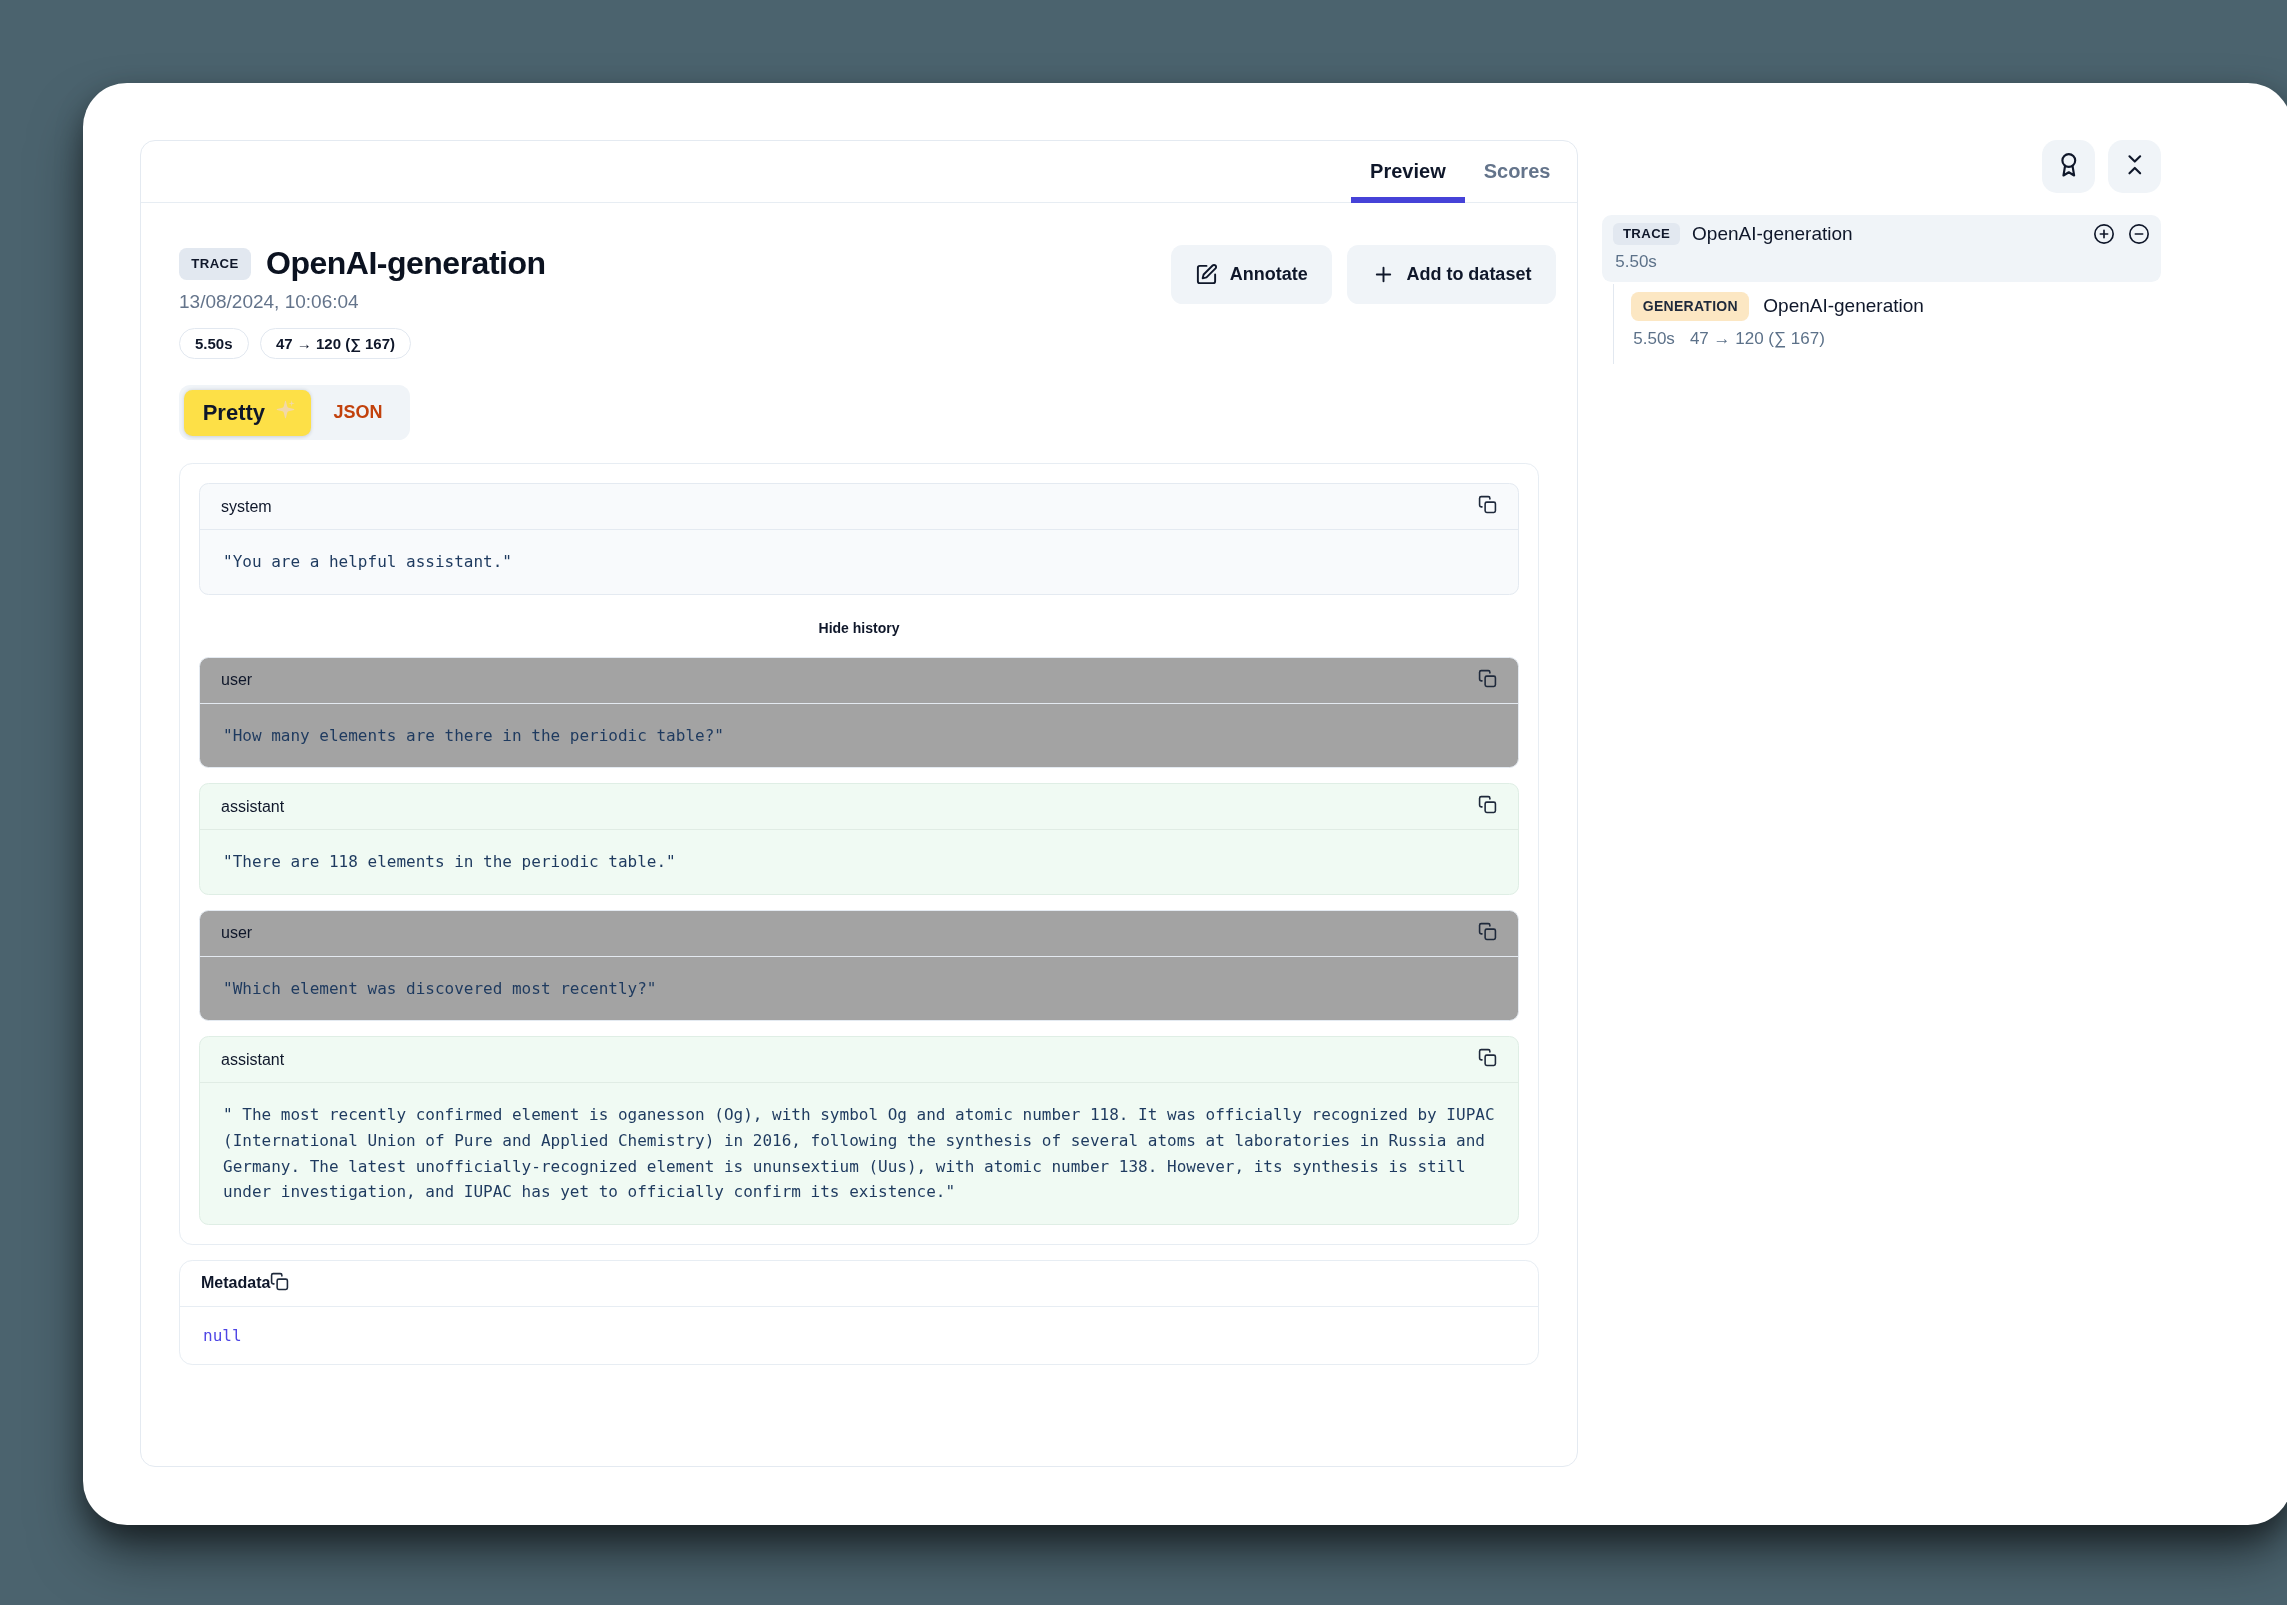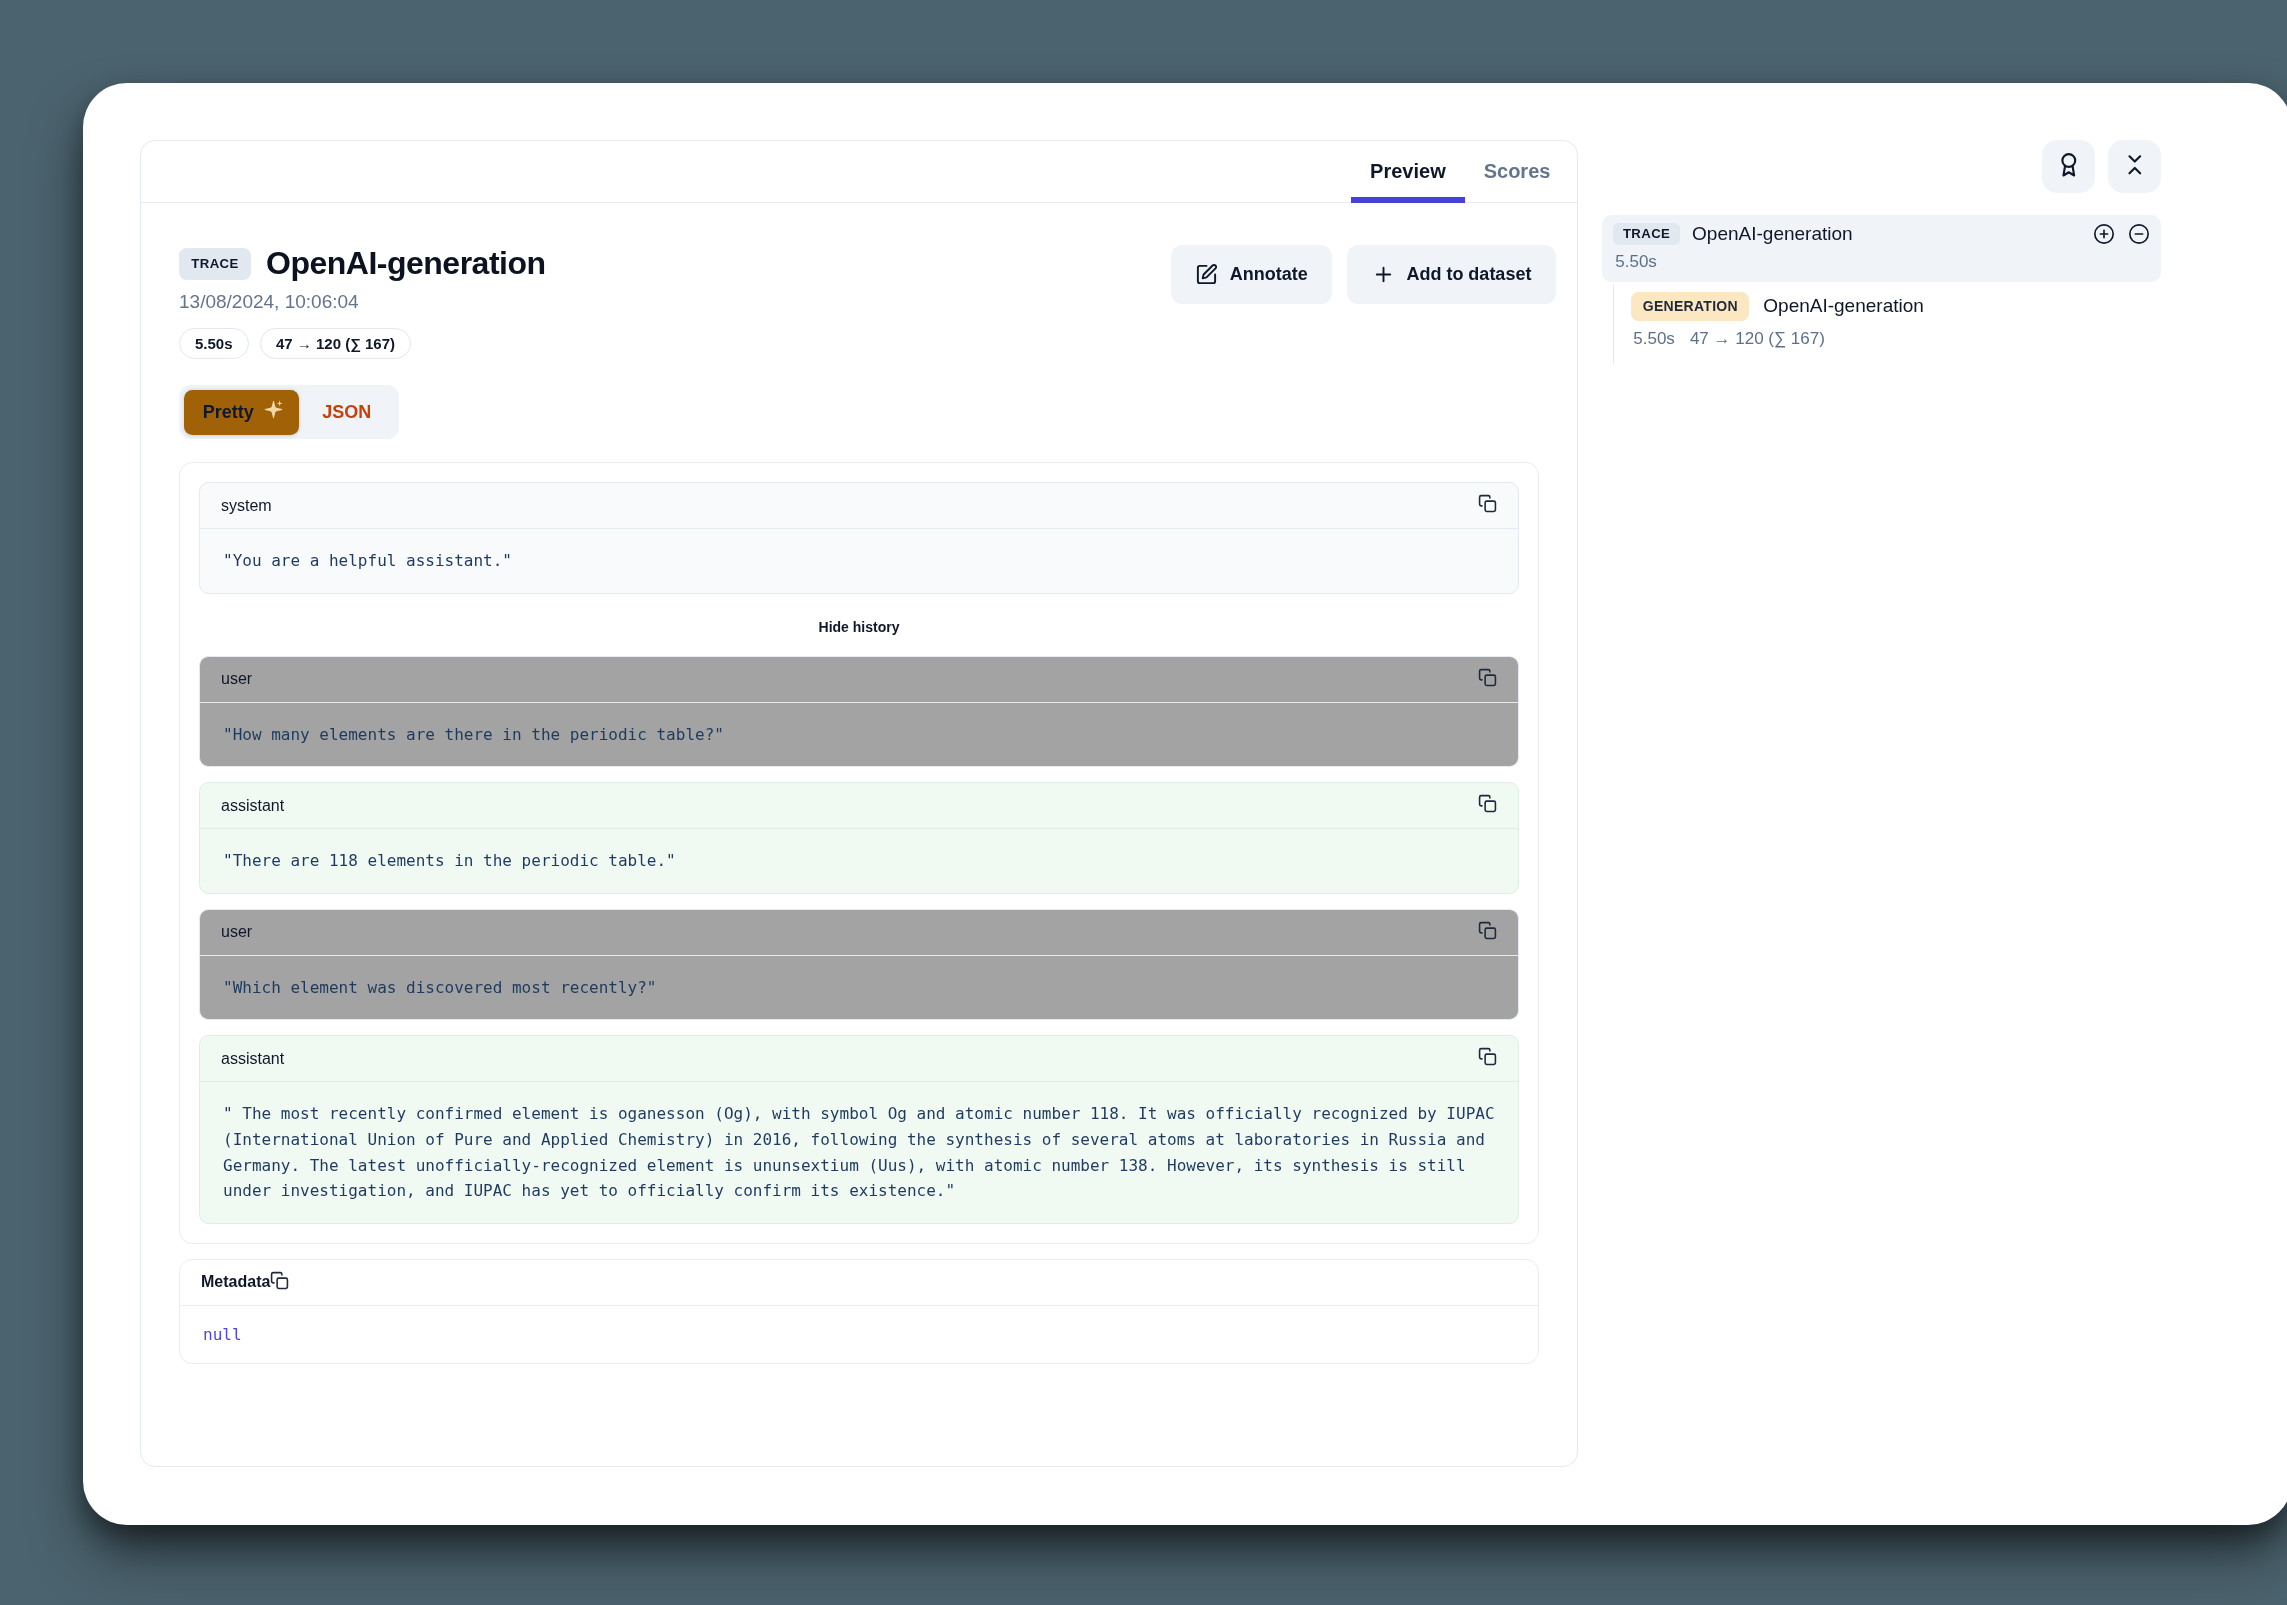--- a/index.html
+++ b/index.html
@@ -29,21 +29,21 @@
   .page-title{font-size:32px;font-weight:700;color:#0b1220;letter-spacing:-0.5px;}
   .timestamp{margin-top:8.5px;font-size:19px;color:#64748b;}
   .pill-row{margin-top:15px;display:flex;gap:11.4px;}
   .pill{border:1.4px solid #e2e8f0;border-radius:945px;height:31px;box-sizing:border-box;display:flex;align-items:center;padding:0 15px;font-size:15px;font-weight:700;color:#0f172a;background:#fff;}
   .header-buttons{display:flex;gap:15px;}
   .btn{display:flex;align-items:center;gap:11.4px;background:#f0f4f8;border-radius:11.4px;height:59px;padding:0 24.6px;font-size:18px;font-weight:600;color:#0f172a;cursor:pointer;border:none;}
   .btn svg{display:block;}
   
   .toggle-row{margin:26.5px 0 0 38px;}
   .toggle{display:inline-flex;align-items:center;background:#f0f4f8;border-radius:11.4px;padding:4.7px;}
-  .toggle-active{display:flex;align-items:center;gap:9.5px;background:#a16207;border-radius:8.5px;padding:9.5px 15px 9.5px 19px;font-size:18px;font-weight:600;color:#0f172a;box-shadow:0 0.9px 3.8px rgba(15,23,42,.16);cursor:pointer;}
+  .toggle-active{display:flex;align-items:center;gap:9.5px;background:#fde047;border-radius:8.5px;padding:9.5px 15px 9.5px 19px;font-size:22px;font-weight:600;color:#0f172a;box-shadow:0 0.9px 3.8px rgba(15,23,42,.16);cursor:pointer;}
   .toggle-inactive{padding:9.5px 23px;font-size:18px;font-weight:600;color:#c2410c;cursor:pointer;}
   
   .io-card{margin:23px 38px 12px;border:0.9px solid #e7edf3;border-radius:13.2px;padding:19px;box-sizing:border-box;}
   .msg{border:0.9px solid #e4eaf1;border-radius:9.5px;overflow:hidden;background:#a3a3a3;}
   .msg + .msg{margin-top:15px;}
   .msg-header{height:45px;display:flex;align-items:center;justify-content:space-between;padding:0 21px;font-size:16px;color:#0f172a;border-bottom:0.9px solid #e4eaf1;}
   .msg-content{padding:19px 23px;font-family:"DejaVu Sans Mono","Liberation Mono",monospace;font-size:16px;line-height:25.6px;color:#1e3a5f;white-space:pre-wrap;word-break:break-word;}
   .msg.system{background:#f8fafc;}
   .msg.assistant{background:#f0faf3;border-color:#dfeee5;}
   .msg.assistant .msg-header{border-bottom-color:#e0ece4;}

